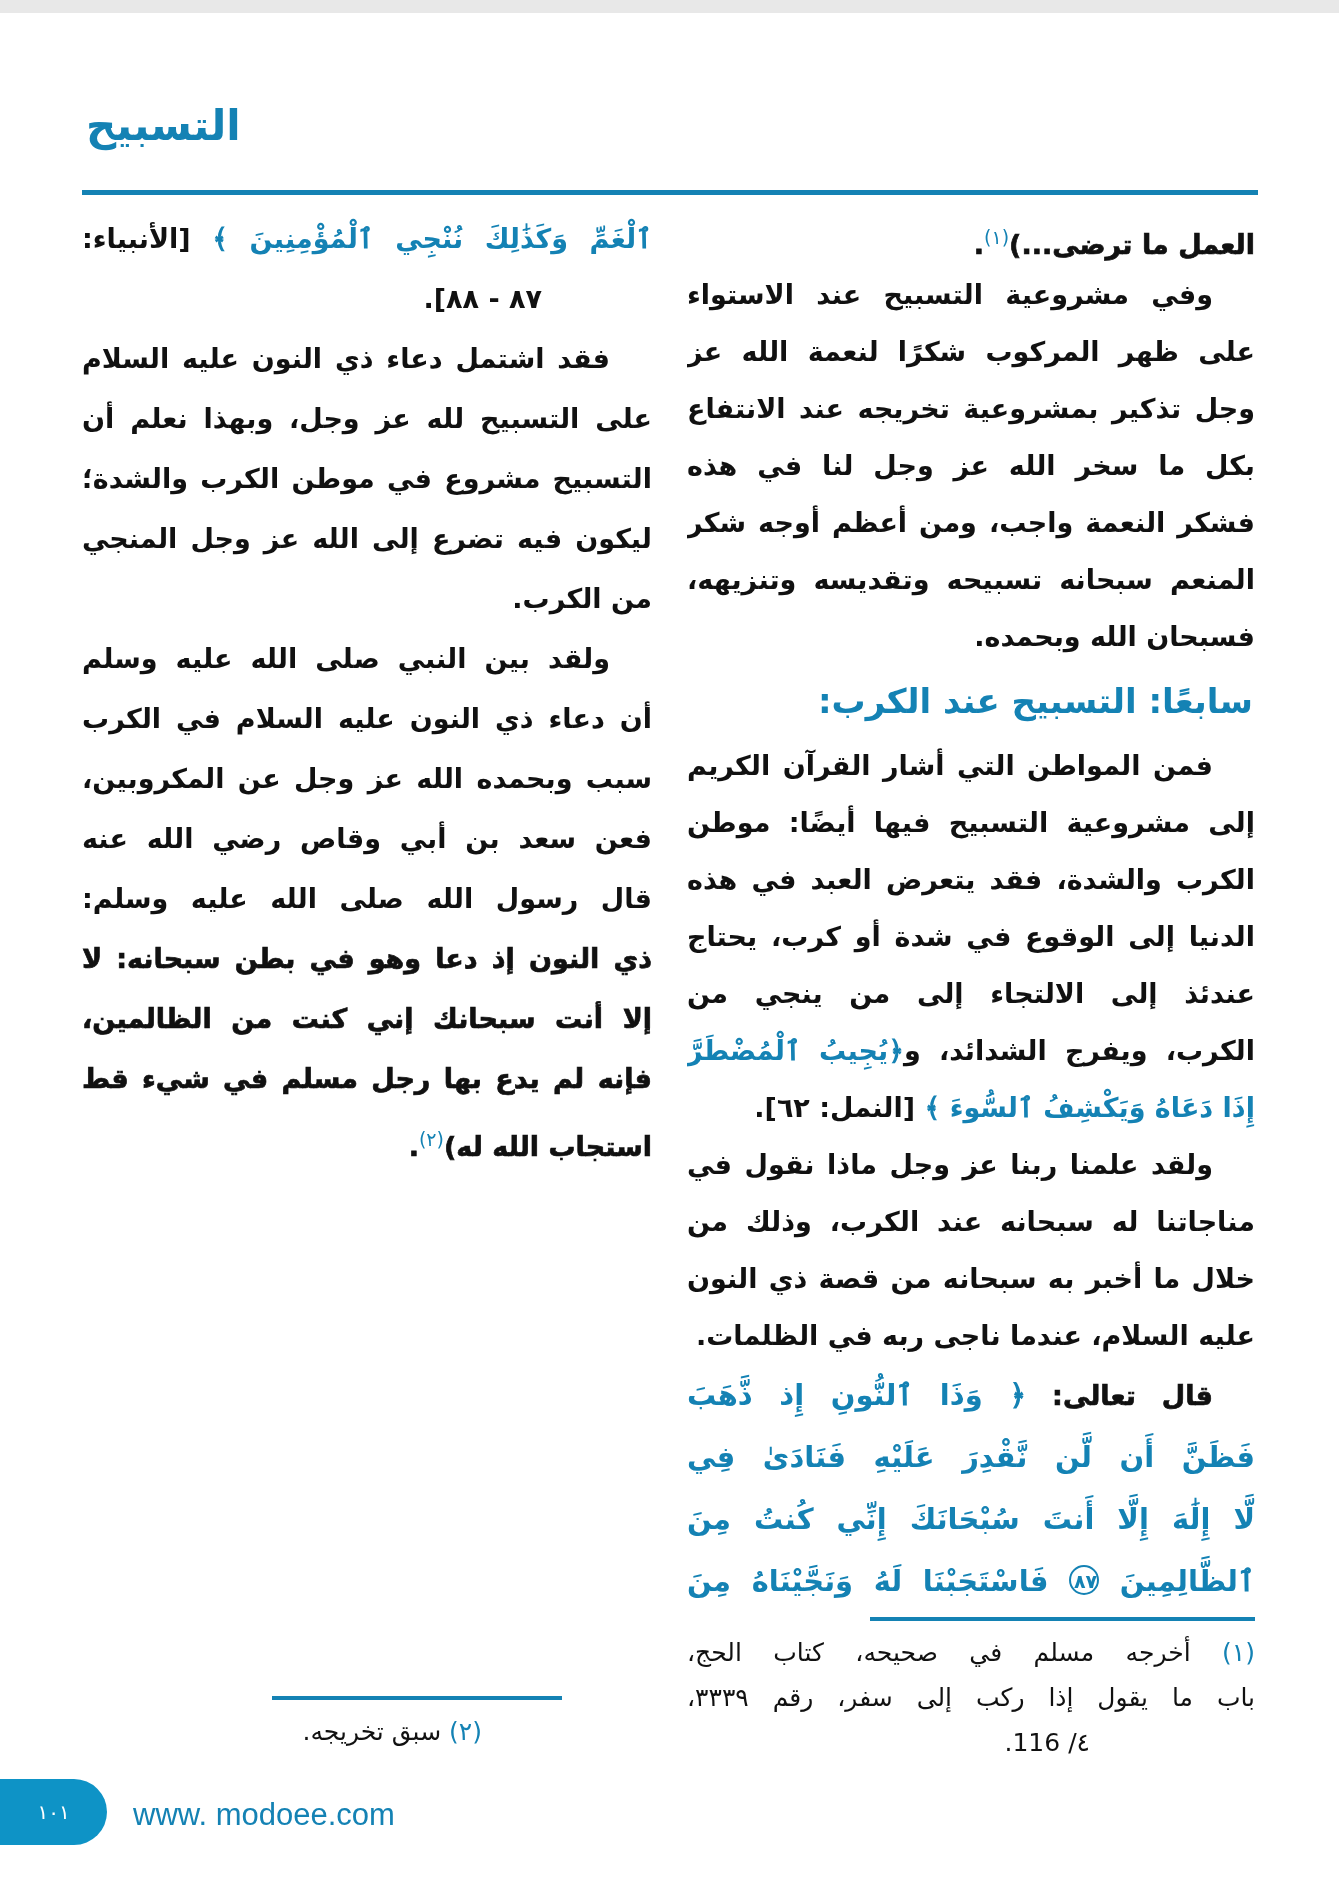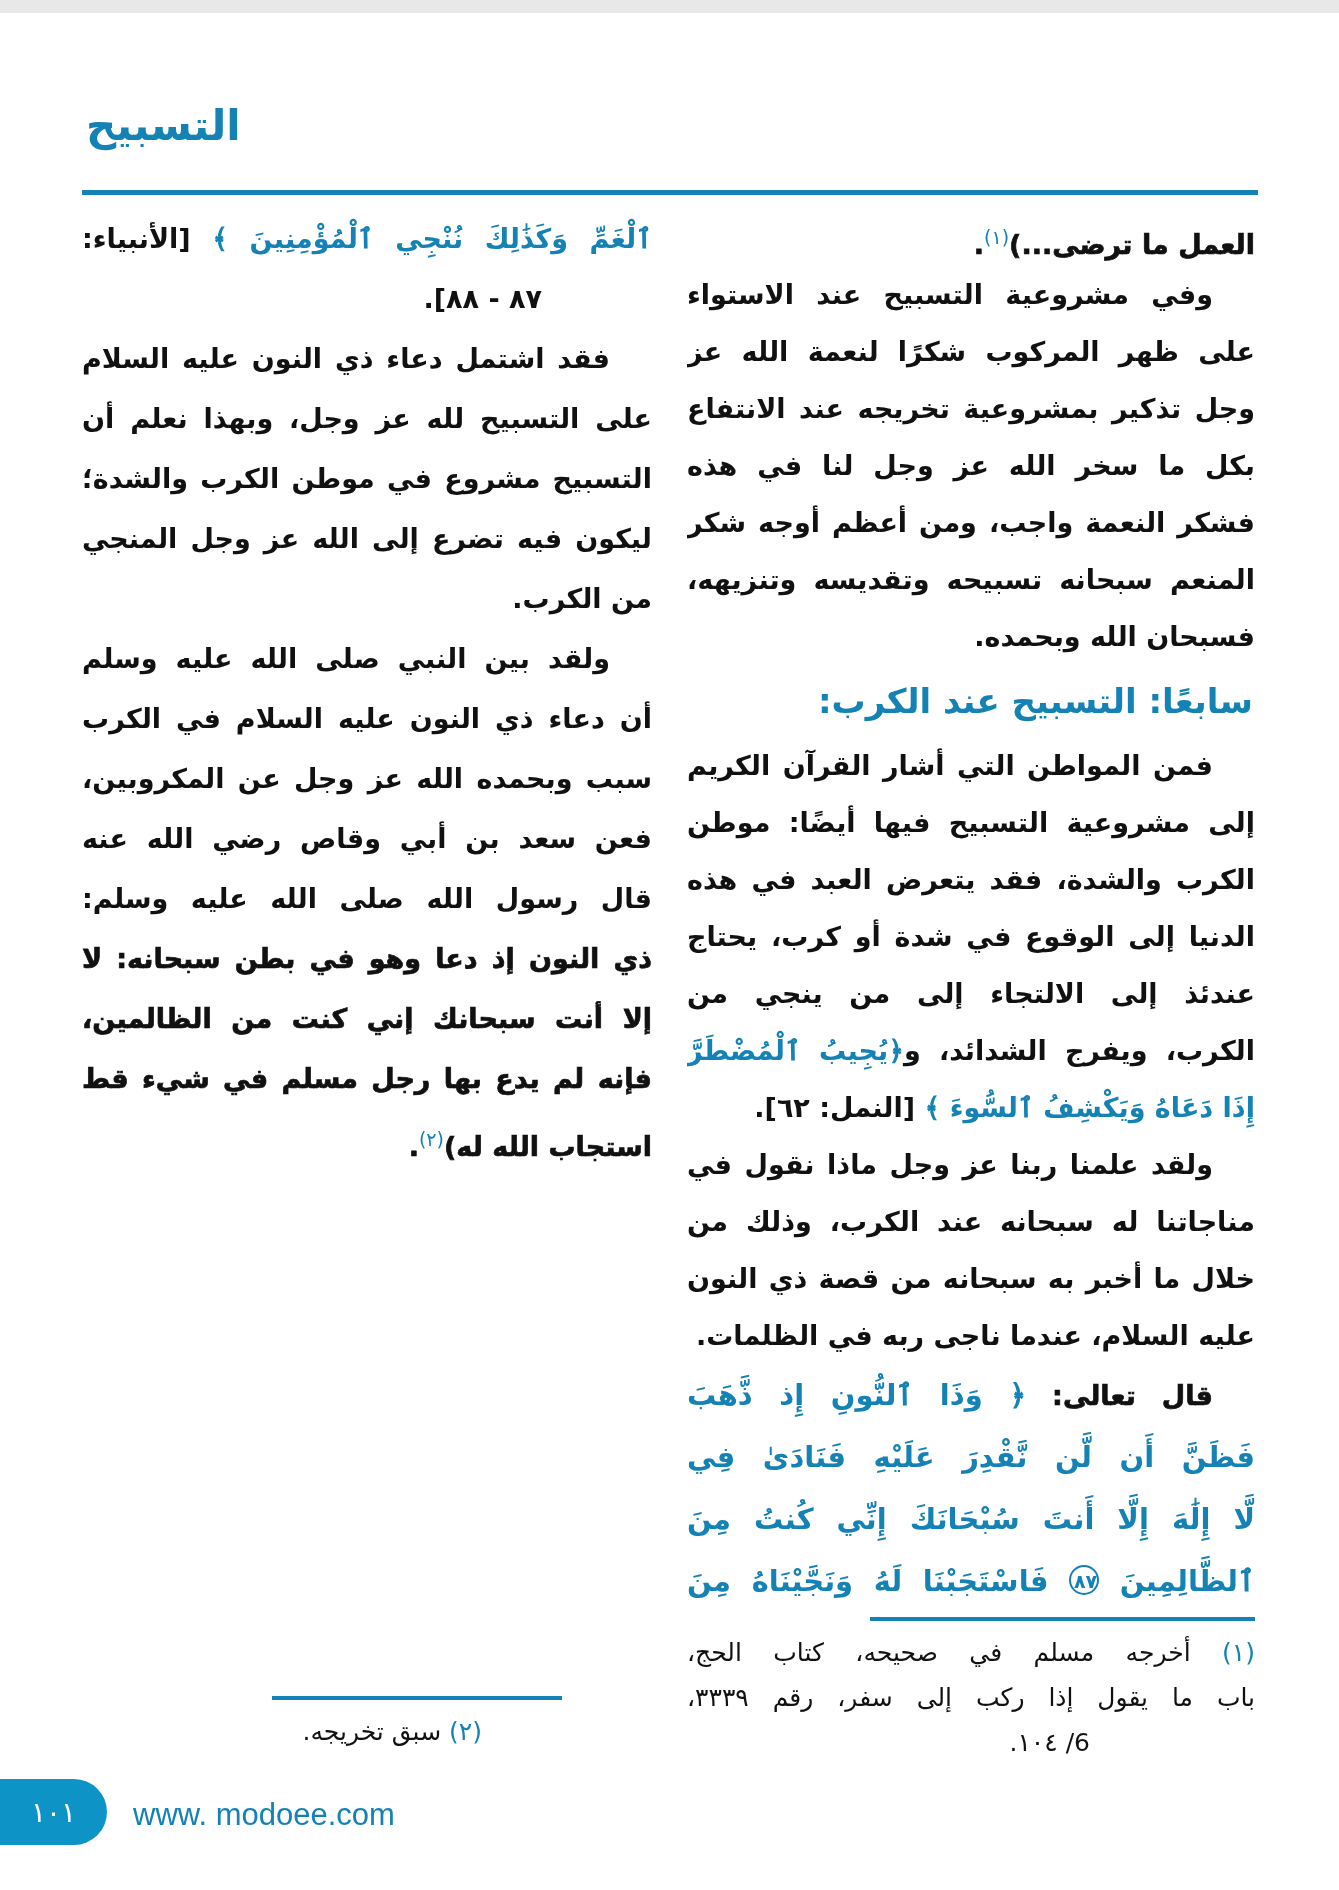--- a/index.html
+++ b/index.html
@@ -55,21 +55,21 @@
   .fnote{position:absolute;font-size:25px;font-weight:normal;}
   .fn-right{right:84px;width:568px;top:1604px;}
   .fn-left{left:82px;width:570px;top:1683px;}
   .fn-rule{height:4px;background:var(--accent);margin-bottom:9px;}
   .fn-right .fn-rule{width:385px;}
   .fn-left .fn-rule{width:290px;margin-right:90px;}
   .fnote .ln{line-height:45px;height:45px;}
   .page-tab{
     position:absolute;left:0;top:1766px;width:107px;height:66px;
     background:var(--tab);border-radius:0 33px 33px 0;color:#ffffff;
-    font-size:28px;display:flex;align-items:center;justify-content:center;
+    font-size:20px;display:flex;align-items:center;justify-content:center;
   }
   .website{
     position:absolute;left:133px;top:1784px;color:var(--accent);
     font-size:31px;font-family:"Liberation Sans",sans-serif;direction:ltr;
     text-decoration:none;
   }
 </style>
 </head>
 <body>
 
@@ -123,21 +123,21 @@
       <div class="ln "><span class="sg-b">إلا أنت سبحانك إني كنت من الظالمين،</span></div>
       <div class="ln "><span class="sg-b">فإنه لم يدع بها رجل مسلم في شيء قط إلا</span></div>
       <div class="ln end"><span class="sg-b">استجاب الله له)</span><span class="sg-fn">(٢)</span><span class="sg-b">.</span></div>
     </div>
 
   <div class="fnote fn-right">
     <div class="fn-rule"></div>
     <div id="fn-right-lines">
         <div class="ln "><span class="sg-fnm">(١) </span><span class="sg-n">أخرجه مسلم في صحيحه، كتاب الحج،</span></div>
         <div class="ln "><span class="sg-n">باب ما يقول إذا ركب إلى سفر، رقم ٣٣٣٩،</span></div>
-        <div class="ln end" style="padding-left: 0px; padding-right: 165px;"><span class="sg-n">6/ ١٠٤.</span></div>
+        <div class="ln end" style="padding-left: 0px; padding-right: 165px;"><span class="sg-n">٤/ 116.</span></div>
       </div>
   </div>
 
   <div class="fnote fn-left">
     <div class="fn-rule"></div>
     <div id="fn-left-lines">
         <div class="ln end" style="padding-left: 0px; padding-right: 170px;"><span class="sg-fnm">(٢) </span><span class="sg-n">سبق تخريجه.</span></div>
       </div>
   </div>
 

